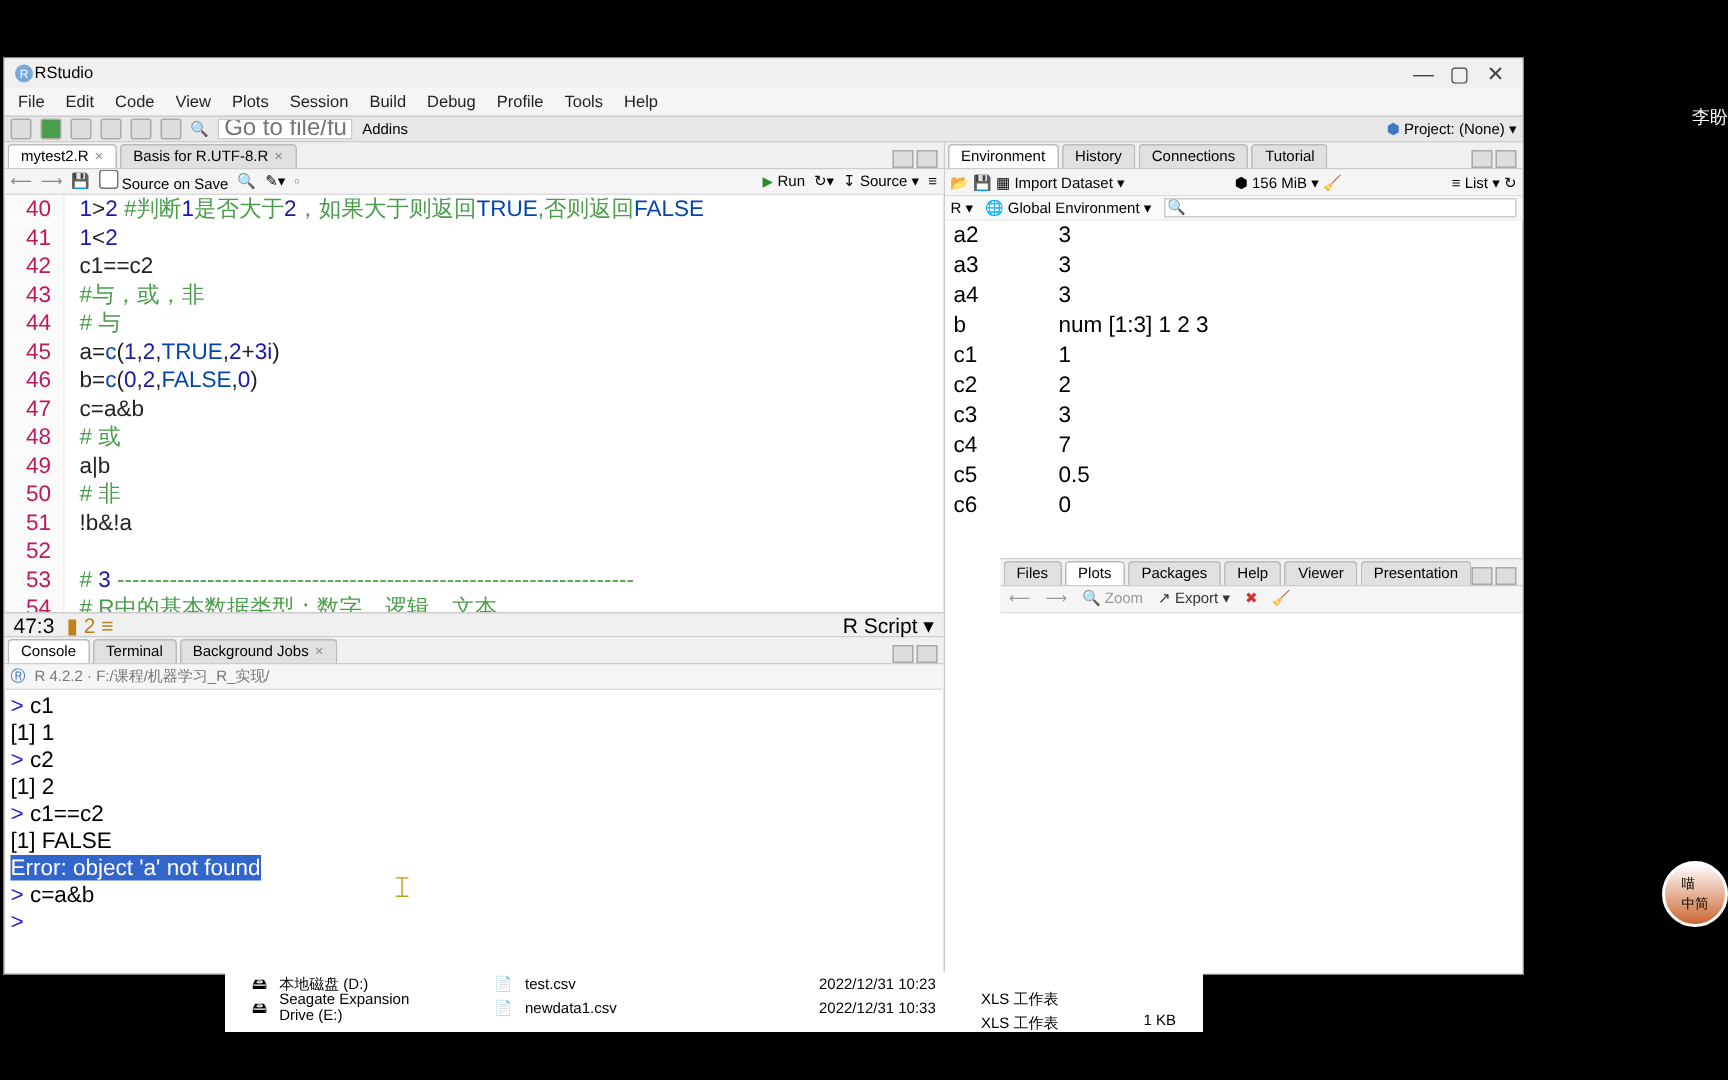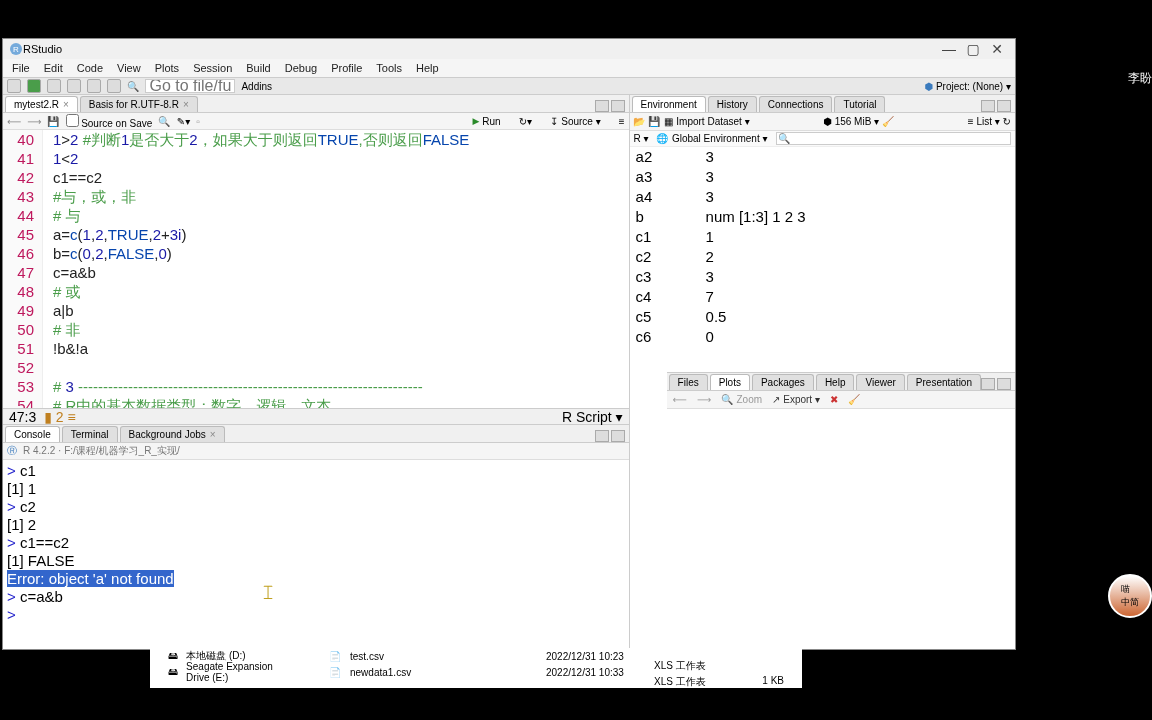--- a/index.html
+++ b/index.html
@@ -18,21 +18,21 @@
 .main-area { display: flex; height: calc(100% - 56px); }
 .left-col { width: 702px; display: flex; flex-direction: column; border-right: 1px solid #ccc; }
 .right-col { flex: 1; display: flex; flex-direction: column; }
 .pane-tabs { height: 18px; background: #f0f0f0; border-bottom: 1px solid #ccc; display: flex; align-items: flex-end; font-size: 10px; }
 .pane-tabs .tab { padding: 2px 8px; background: #e0e0e0; border: 1px solid #bbb; border-bottom: none; margin-left: 2px; cursor: pointer; border-radius: 3px 3px 0 0; }
 .pane-tabs .tab.active { background: #fff; }
 .pane-tabs .tab .close-x { margin-left: 4px; color: #888; }
 .pane-tabs .pane-btns { margin-left: auto; display: flex; gap: 2px; padding-right: 4px; }
 .pane-tabs .pane-btns div { width: 14px; height: 12px; background: #ddd; border: 1px solid #aaa; }
 .mini-toolbar { height: 17px; background: #f5f5f5; border-bottom: 1px solid #ddd; display: flex; align-items: center; padding: 0 4px; font-size: 10px; gap: 6px; }
-.mini-toolbar .right { margin-left: auto; display: flex; gap: 18px; align-items: center; text-align: right; }
+.mini-toolbar .right { margin-left: auto; display: flex; gap: 6px; align-items: center; text-align: right; }
 .mini-toolbar input[type=checkbox]{ margin:0 2px 0 0; }
 .code-editor { flex: 1; overflow: hidden; font-family: Consolas, monospace; font-size: 15px; line-height: 19px; position: relative; }
 .code-line { display: flex; white-space: pre; }
 .gutter { width: 40px; text-align: right; padding-right: 8px; color: #be185d; background: #fafafa; border-right: 1px solid #eee; user-select: none; }
 .code-txt { padding-left: 10px; color: #222; }
 .kw-blue { color: #0645ad; }
 .kw-num { color: #1a1aa6; }
 .kw-comment { color: #4a9d4a; }
 .status-strip { height: 16px; background: #f0f0f0; border-top: 1px solid #ccc; font-size: 14px; display: flex; align-items: center; padding: 0 6px; }
 .status-strip .right { margin-left: auto; }

